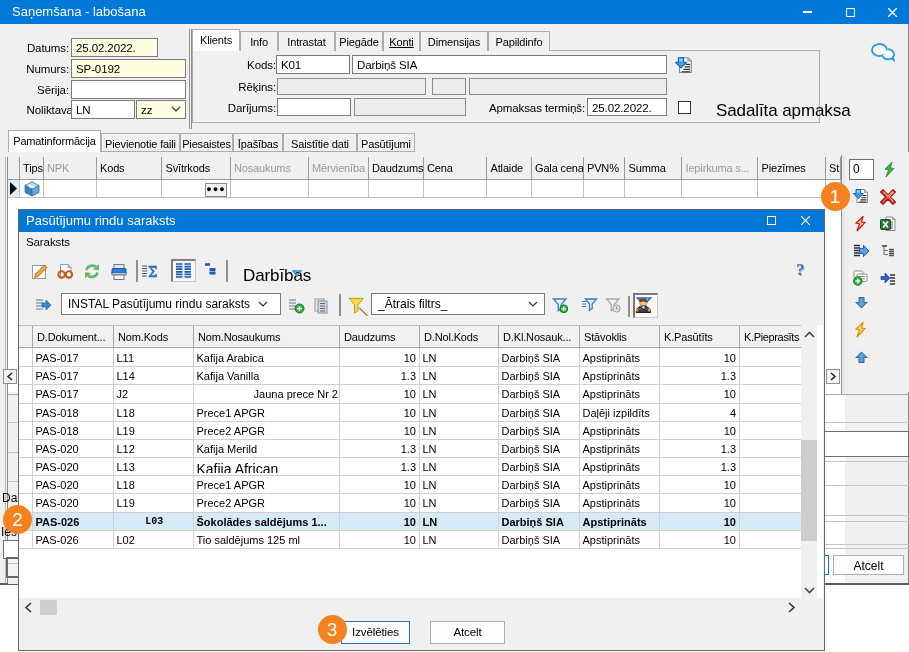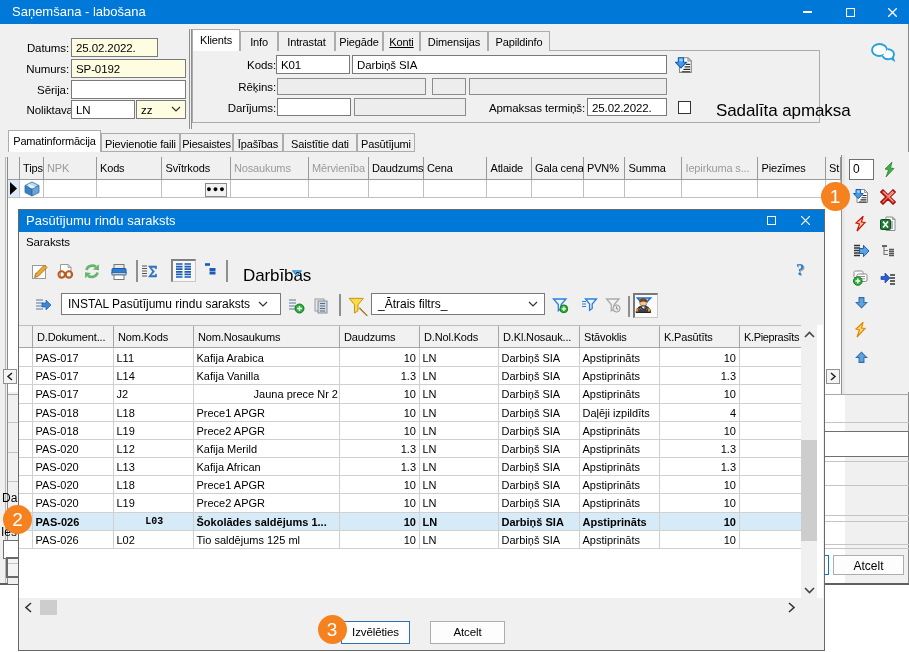--- a/index.html
+++ b/index.html
@@ -429,21 +429,21 @@
   <div class="abs" style="left:33px;top:439px;width:79px;height:16px;font-size:11px;font-weight:normal;text-align:left;padding:3.5px 0 0 2.5px;box-sizing:border-box;overflow:hidden;white-space:nowrap;">PAS-020</div>
   <div class="abs" style="left:114px;top:439px;width:78px;height:16px;font-size:11px;font-weight:normal;text-align:left;padding:3.5px 0 0 2.5px;box-sizing:border-box;overflow:hidden;white-space:nowrap;">L12</div>
   <div class="abs" style="left:194px;top:439px;width:144px;height:16px;font-size:11px;font-weight:normal;text-align:left;padding:3.5px 0 0 2.5px;box-sizing:border-box;overflow:hidden;white-space:nowrap;">Kafija Merild</div>
   <div class="abs" style="left:340px;top:439px;width:78px;height:16px;font-size:11px;font-weight:normal;text-align:right;padding:3.5px 2px 0 0;box-sizing:border-box;overflow:hidden;white-space:nowrap;">1.3</div>
   <div class="abs" style="left:420px;top:439px;width:77px;height:16px;font-size:11px;font-weight:normal;text-align:left;padding:3.5px 0 0 2.5px;box-sizing:border-box;overflow:hidden;white-space:nowrap;">LN</div>
   <div class="abs" style="left:499px;top:439px;width:79px;height:16px;font-size:11px;font-weight:normal;text-align:left;padding:3.5px 0 0 2.5px;box-sizing:border-box;overflow:hidden;white-space:nowrap;">Darbiņš SIA</div>
   <div class="abs" style="left:580px;top:439px;width:78px;height:16px;font-size:11px;font-weight:normal;text-align:left;padding:3.5px 0 0 2.5px;box-sizing:border-box;overflow:hidden;white-space:nowrap;">Apstiprināts</div>
   <div class="abs" style="left:660px;top:439px;width:78px;height:16px;font-size:11px;font-weight:normal;text-align:right;padding:3.5px 2px 0 0;box-sizing:border-box;overflow:hidden;white-space:nowrap;">1.3</div>
   <div class="abs" style="left:33px;top:457px;width:79px;height:16px;font-size:11px;font-weight:normal;text-align:left;padding:3.5px 0 0 2.5px;box-sizing:border-box;overflow:hidden;white-space:nowrap;">PAS-020</div>
   <div class="abs" style="left:114px;top:457px;width:78px;height:16px;font-size:11px;font-weight:normal;text-align:left;padding:3.5px 0 0 2.5px;box-sizing:border-box;overflow:hidden;white-space:nowrap;">L13</div>
-  <div class="abs" style="left:194px;top:457px;width:144px;height:16px;font-size:11px;font-weight:normal;text-align:left;padding:3.5px 0 0 2.5px;box-sizing:border-box;overflow:hidden;white-space:nowrap;">Kafija African</div>
+  <div class="abs" style="left:194px;top:457px;width:144px;height:16px;font-size:14px;font-weight:normal;text-align:left;padding:3.5px 0 0 2.5px;box-sizing:border-box;overflow:hidden;white-space:nowrap;">Kafija African</div>
   <div class="abs" style="left:340px;top:457px;width:78px;height:16px;font-size:11px;font-weight:normal;text-align:right;padding:3.5px 2px 0 0;box-sizing:border-box;overflow:hidden;white-space:nowrap;">1.3</div>
   <div class="abs" style="left:420px;top:457px;width:77px;height:16px;font-size:11px;font-weight:normal;text-align:left;padding:3.5px 0 0 2.5px;box-sizing:border-box;overflow:hidden;white-space:nowrap;">LN</div>
   <div class="abs" style="left:499px;top:457px;width:79px;height:16px;font-size:11px;font-weight:normal;text-align:left;padding:3.5px 0 0 2.5px;box-sizing:border-box;overflow:hidden;white-space:nowrap;">Darbiņš SIA</div>
   <div class="abs" style="left:580px;top:457px;width:78px;height:16px;font-size:11px;font-weight:normal;text-align:left;padding:3.5px 0 0 2.5px;box-sizing:border-box;overflow:hidden;white-space:nowrap;">Apstiprināts</div>
   <div class="abs" style="left:660px;top:457px;width:78px;height:16px;font-size:11px;font-weight:normal;text-align:right;padding:3.5px 2px 0 0;box-sizing:border-box;overflow:hidden;white-space:nowrap;">1.3</div>
   <div class="abs" style="left:33px;top:475px;width:79px;height:16px;font-size:11px;font-weight:normal;text-align:left;padding:3.5px 0 0 2.5px;box-sizing:border-box;overflow:hidden;white-space:nowrap;">PAS-020</div>
   <div class="abs" style="left:114px;top:475px;width:78px;height:16px;font-size:11px;font-weight:normal;text-align:left;padding:3.5px 0 0 2.5px;box-sizing:border-box;overflow:hidden;white-space:nowrap;">L18</div>
   <div class="abs" style="left:194px;top:475px;width:144px;height:16px;font-size:11px;font-weight:normal;text-align:left;padding:3.5px 0 0 2.5px;box-sizing:border-box;overflow:hidden;white-space:nowrap;">Prece1 APGR</div>
   <div class="abs" style="left:340px;top:475px;width:78px;height:16px;font-size:11px;font-weight:normal;text-align:right;padding:3.5px 2px 0 0;box-sizing:border-box;overflow:hidden;white-space:nowrap;">10</div>
   <div class="abs" style="left:420px;top:475px;width:77px;height:16px;font-size:11px;font-weight:normal;text-align:left;padding:3.5px 0 0 2.5px;box-sizing:border-box;overflow:hidden;white-space:nowrap;">LN</div>

